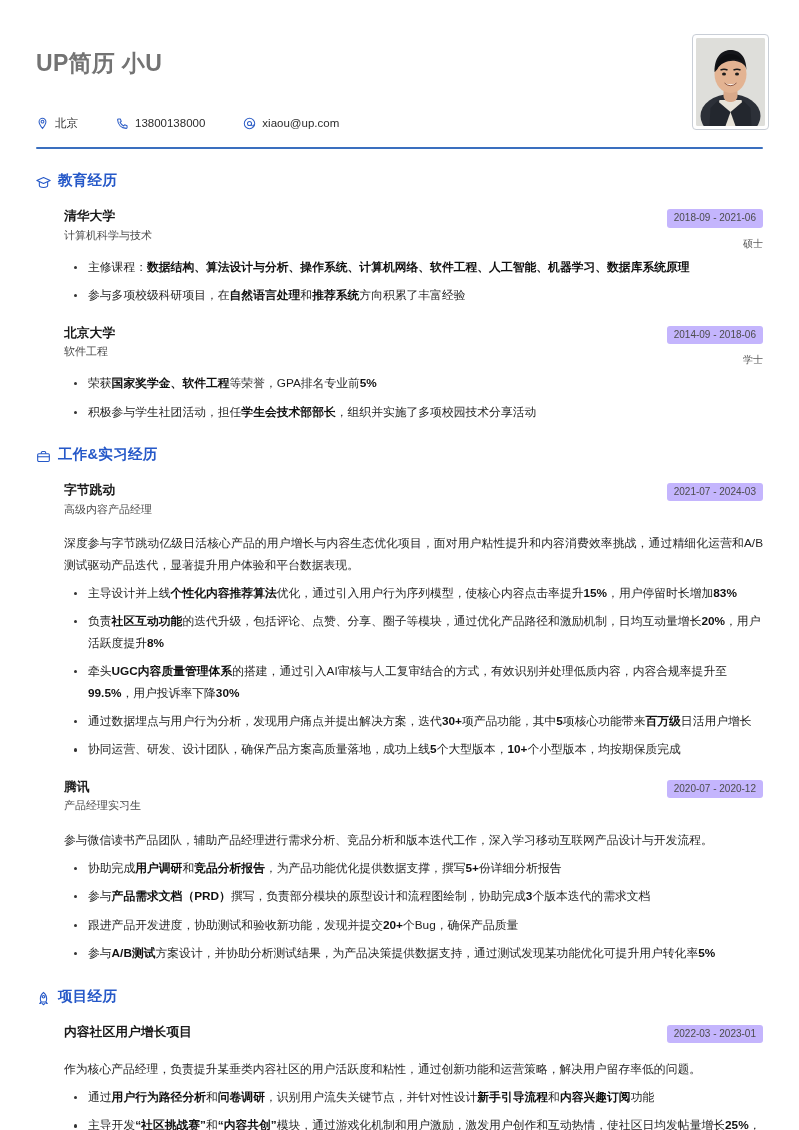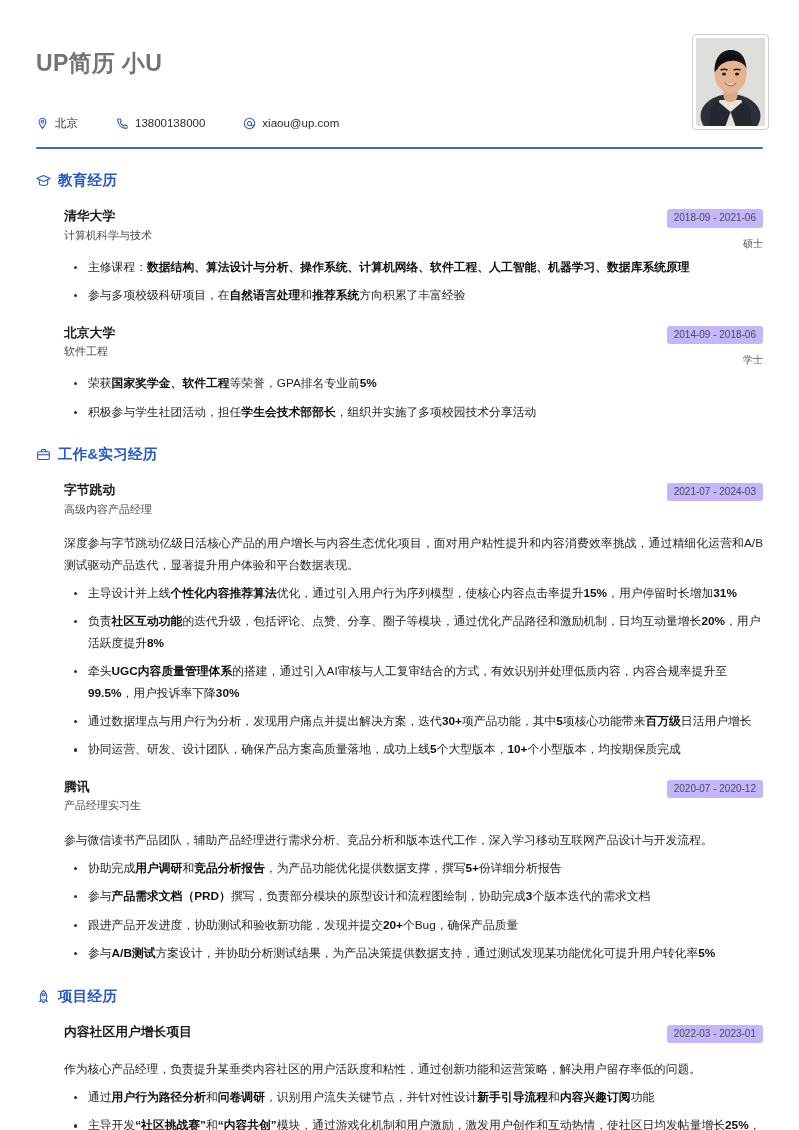--- a/index.html
+++ b/index.html
@@ -86,21 +86,21 @@
     height: 2.5px;
     background: #3a6fbf;
     margin: 16px 8px 0 8px;
     border-radius: 1px;
   }
 
   
   .section { margin-top: 22px; }
   .section-title {
     display: flex;
-    align-items: center;
+    align-items: flex-end;
     font-size: 14.5px;
     font-weight: 700;
     color: #2558c8;
     padding-left: 8px;
     letter-spacing: 0.3px;
   }
   .section-title .st-icon {
     display: inline-flex;
     align-items: center;
     justify-content: center;
@@ -296,21 +296,21 @@
         <div class="entry">
           <div class="entry-head">
             <div class="entry-head-left">
               <div class="entry-org">字节跳动</div>
               <div class="entry-sub">高级内容产品经理</div>
             </div>
             <div class="entry-head-right"><span class="date-badge">2021-07 - 2024-03</span></div>
           </div>
           <div class="entry-desc">深度参与字节跳动亿级日活核心产品的用户增长与内容生态优化项目，面对用户粘性提升和内容消费效率挑战，通过精细化运营和A/B测试驱动产品迭代，显著提升用户体验和平台数据表现。</div>
           <ul class="bullets">
-            <li>主导设计并上线<b>个性化内容推荐算法</b>优化，通过引入用户行为序列模型，使核心内容点击率提升<b>15%</b>，用户停留时长增加<b>31%</b></li>
+            <li>主导设计并上线<b>个性化内容推荐算法</b>优化，通过引入用户行为序列模型，使核心内容点击率提升<b>15%</b>，用户停留时长增加<b>83%</b></li>
             <li>负责<b>社区互动功能</b>的迭代升级，包括评论、点赞、分享、圈子等模块，通过优化产品路径和激励机制，日均互动量增长<b>20%</b>，用户活跃度提升<b>8%</b></li>
             <li>牵头<b>UGC内容质量管理体系</b>的搭建，通过引入AI审核与人工复审结合的方式，有效识别并处理低质内容，内容合规率提升至<b>99.5%</b>，用户投诉率下降<b>30%</b></li>
             <li>通过数据埋点与用户行为分析，发现用户痛点并提出解决方案，迭代<b>30+</b>项产品功能，其中<b>5</b>项核心功能带来<b>百万级</b>日活用户增长</li>
             <li>协同运营、研发、设计团队，确保产品方案高质量落地，成功上线<b>5</b>个大型版本，<b>10+</b>个小型版本，均按期保质完成</li>
           </ul>
         </div>
         <div class="entry">
           <div class="entry-head">
             <div class="entry-head-left">
               <div class="entry-org">腾讯</div>

